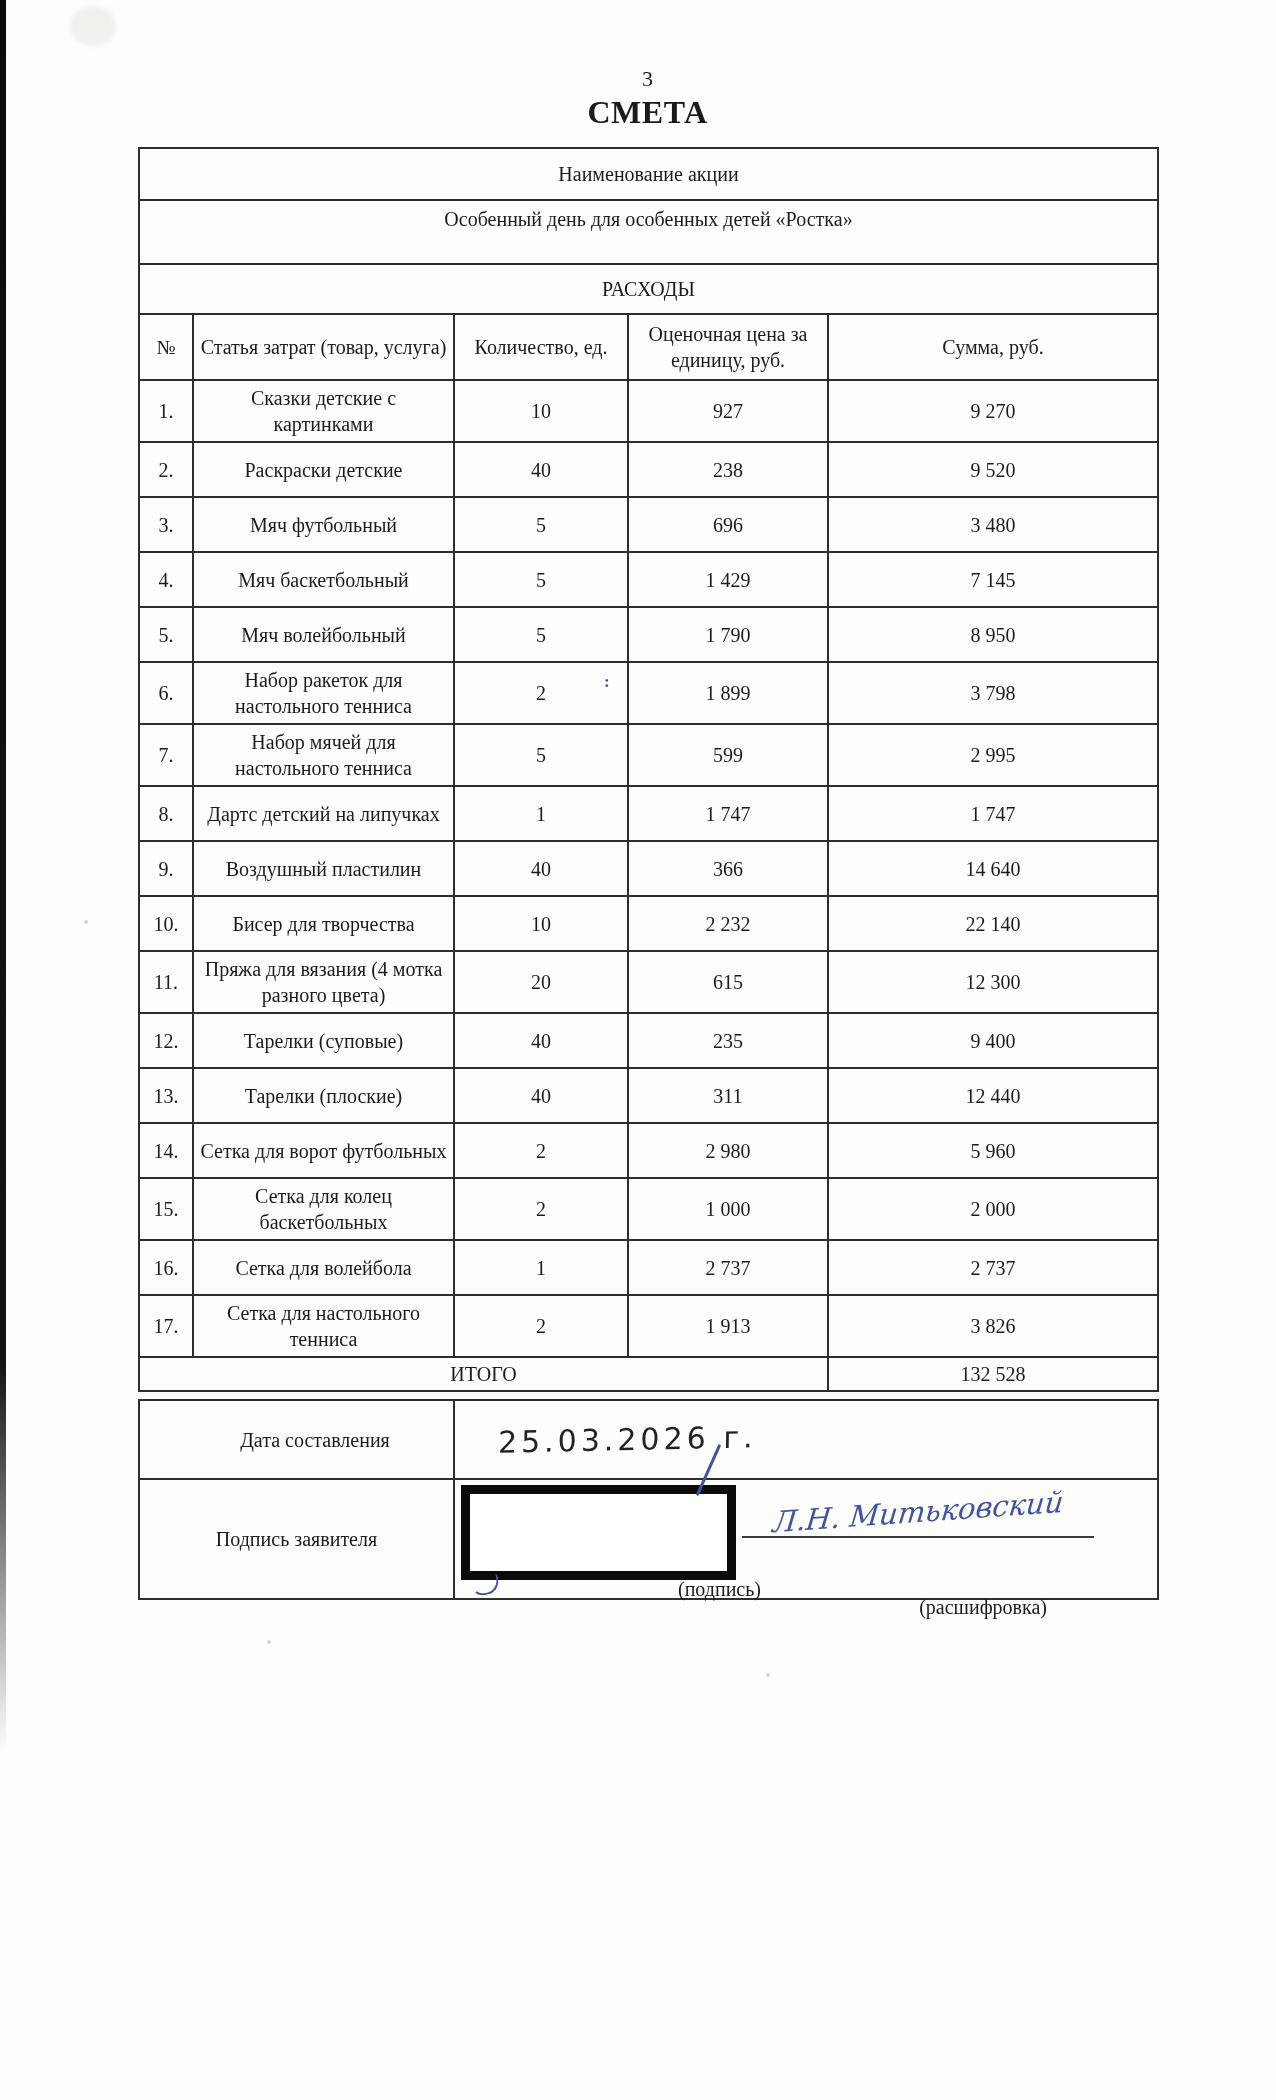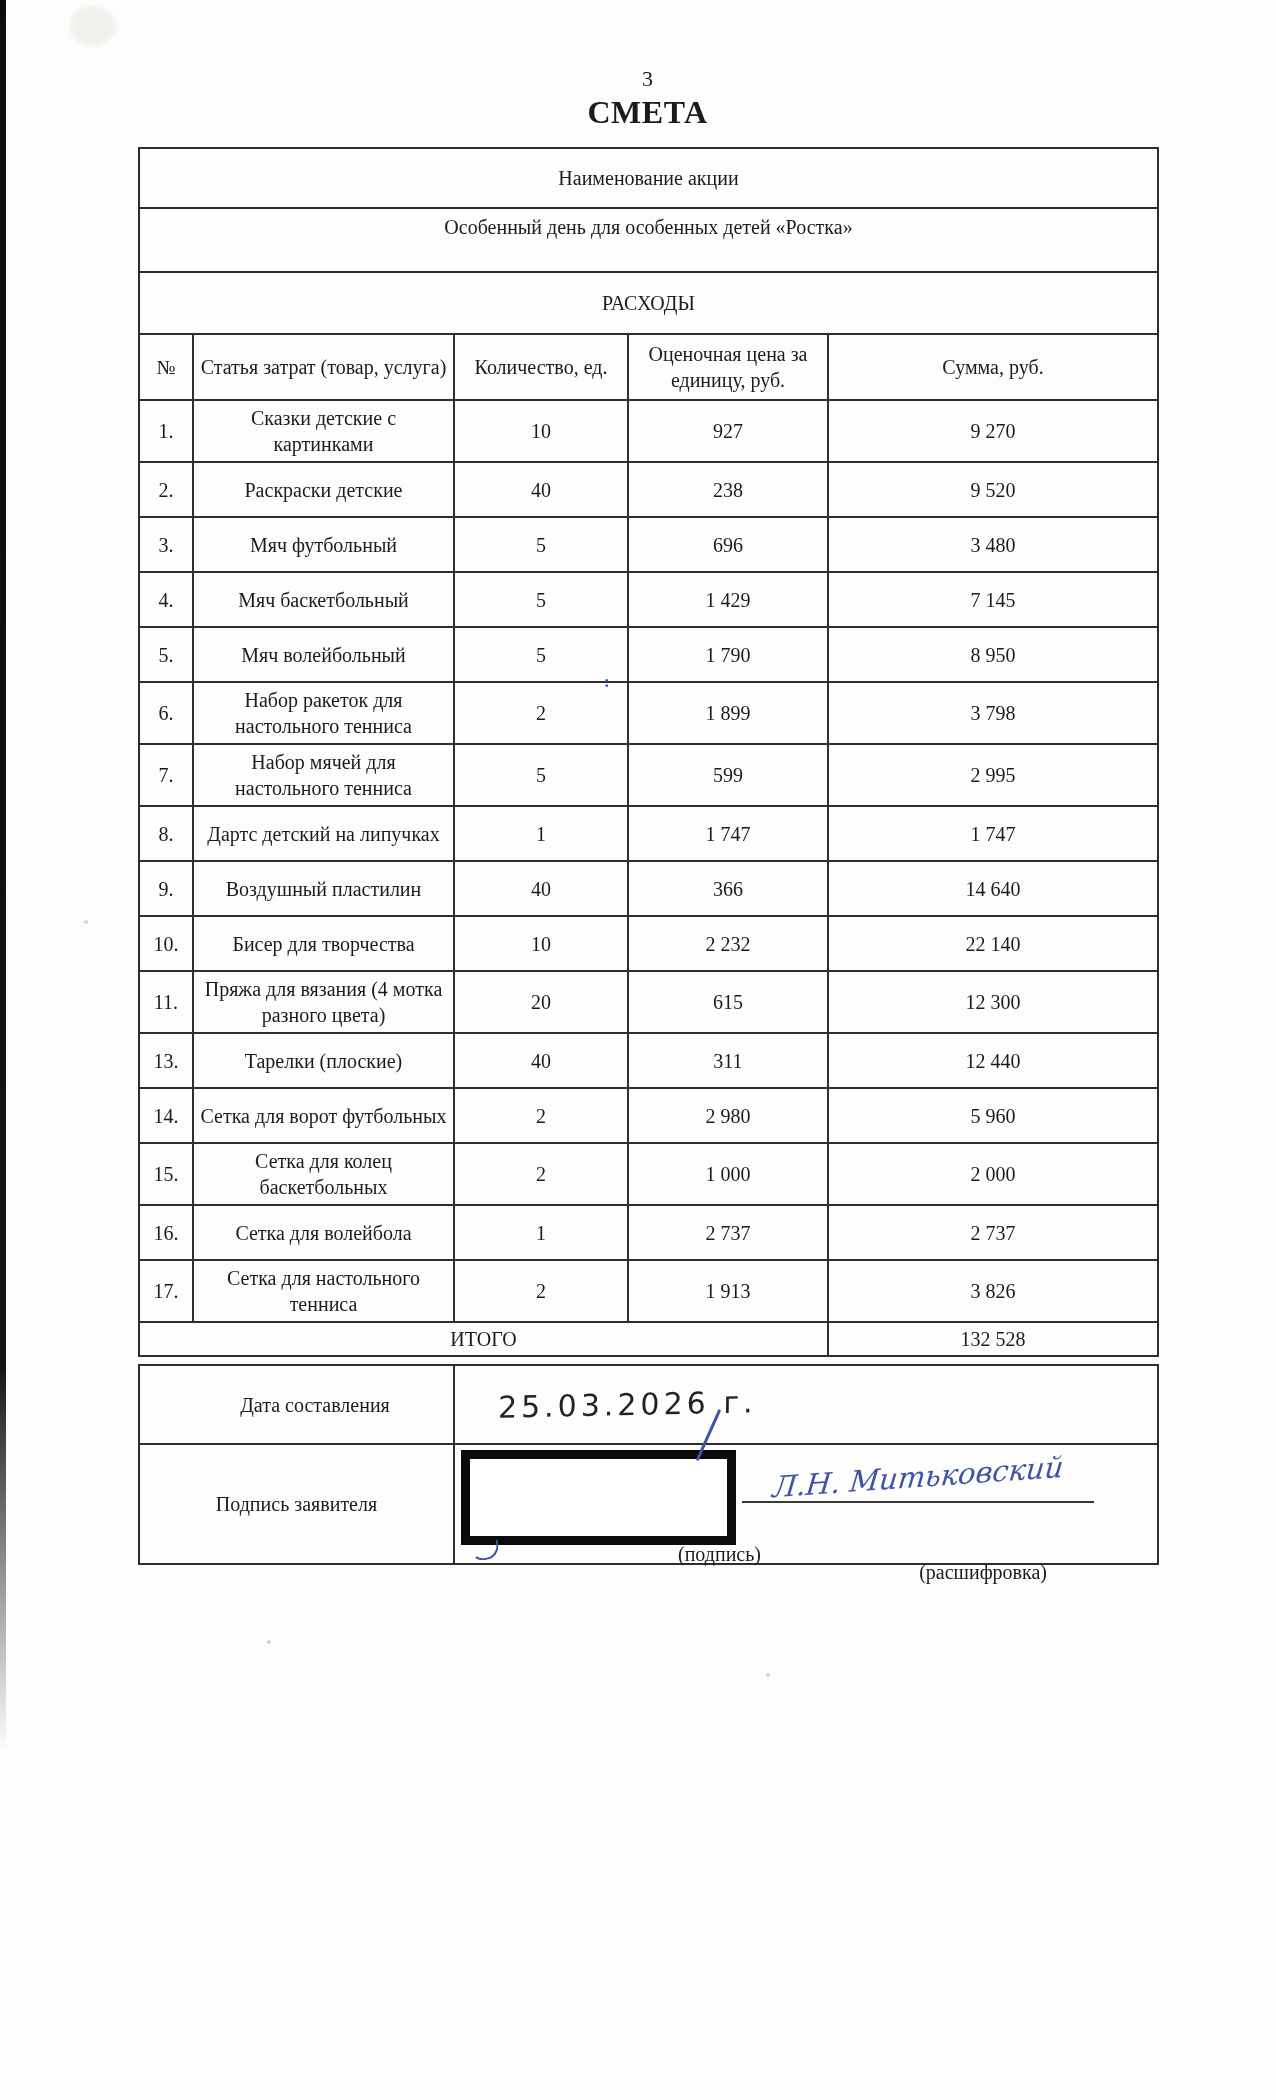--- a/index.html
+++ b/index.html
@@ -30,23 +30,23 @@
   }
   .doc-title{
     margin-top:2px;text-align:center;font-size:32px;font-weight:bold;letter-spacing:.5px;
   }
 
   table{border-collapse:collapse;table-layout:fixed;width:1019px;}
   td,th{border:2px solid #2e2e2e;font-weight:normal;font-size:20px;line-height:1.3;
         text-align:center;vertical-align:middle;padding:4px 6px;box-sizing:border-box;
         overflow:visible;}
   .main-table{margin-top:16px;}
-  .r-name td{height:60px;}
+  .r-name td{height:52px;}
   .r-campaign td{height:64px;vertical-align:top;padding-top:5px;}
-  .r-expenses td{height:62px;}
+  .r-expenses td{height:50px;}
   .r-header td{height:66px;}
   .r-data td{height:55px;}
   .r-total td{height:34px;padding:2px 6px;}
 
   .footer-table{margin-top:7px;}
   .f-label{width:315px;}
   .r-date td{height:79px;padding-left:43px;}
   .r-sign td{height:120px;}
   .date-value-cell{
     text-align:left;padding-left:34px;vertical-align:middle;position:relative;
@@ -216,20 +216,27 @@
   </tr>
 
   <tr class="r-data">
     <td>11.</td>
     <td>Пряжа для вязания (4 мотка разного цвета)</td>
     <td>20</td>
     <td>615</td>
     <td>12 300</td>
   </tr>
 
+  <tr class="r-data">
+    <td>12.</td>
+    <td>Тарелки (суповые)</td>
+    <td>40</td>
+    <td>235</td>
+    <td>9 400</td>
+  </tr>
 
   <tr class="r-data">
     <td>13.</td>
     <td>Тарелки (плоские)</td>
     <td>40</td>
     <td>311</td>
     <td>12 440</td>
   </tr>
 
   <tr class="r-data">

